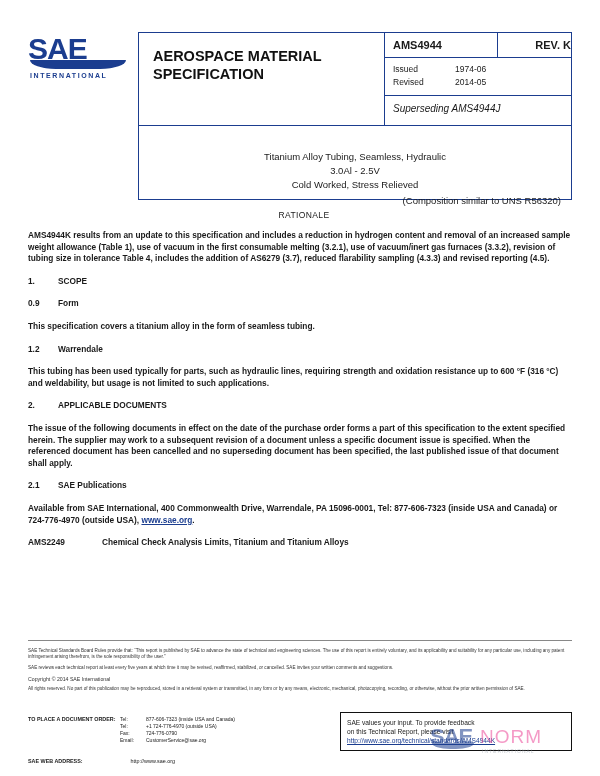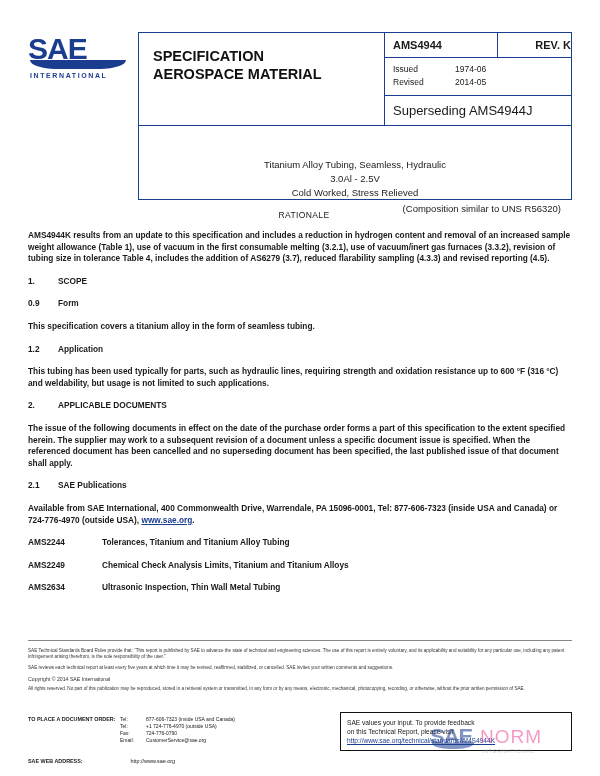--- a/index.html
+++ b/index.html
@@ -120,28 +120,29 @@
     line-height: 13px;
   }
   .hdr-dates .dt {
     display: flex;
   }
   .hdr-dates .dt span:first-child { width: 62px; }
   .hdr-super {
     flex: 1;
     box-sizing: border-box;
     padding: 7px 0 0 8px;
-    font-size: 13px;
+    font-size: 10px;
+    font-style: italic;
   }
   .hdr-row2 {
     border-top: 1px solid #1b3d8f;
     height: 74px;
     box-sizing: border-box;
     text-align: center;
-    padding-top: 32px;
+    padding-top: 24px;
   }
   .hdr-row2 div {
     font-size: 9.5px;
     line-height: 14px;
   }
   .hdr-row2 .comp {
     text-align: right;
     padding-right: 10px;
     margin-top: 2px;
   }
@@ -270,22 +271,22 @@
 
     <div class="logo-box">
       <div class="logo-sae">SAE</div>
       <div class="logo-swoosh"></div>
       <div class="logo-intl">INTERNATIONAL</div>
     </div>
 
     <div class="hdr-table">
       <div class="hdr-row1">
         <div class="hdr-title-cell">
+          <div class="hdr-title">AEROSPACE MATERIAL</div>
           <div class="hdr-title">SPECIFICATION</div>
-          <div class="hdr-title">AEROSPACE MATERIAL</div>
         </div>
         <div class="hdr-right-cell">
           <div class="hdr-num-row">
             <div class="hdr-num">AMS4944</div>
             <div class="hdr-rev">REV. K</div>
           </div>
           <div class="hdr-dates">
             <div class="dt">
               <span>Issued</span>
               <span>1974-06</span>
@@ -317,48 +318,40 @@
       <span class="num">1.</span><span>SCOPE</span>
     </p>
 
     <p class="sec">
       <span class="num">0.9</span><span>Form</span>
     </p>
 
     <p class="p">This specification covers a titanium alloy in the form of seamless tubing.</p>
 
     <p class="sec">
-      <span class="num">1.2</span><span>Application</span>
+      <span class="num">1.2</span><span>Warrendale</span>
     </p>
 
     <p class="p">This tubing has been used typically for parts, such as hydraulic lines, requiring strength and oxidation resistance up to 600 °F (316 °C) and weldability, but usage is not limited to such applications.</p>
 
     <p class="sec">
       <span class="num">2.</span><span>APPLICABLE DOCUMENTS</span>
     </p>
 
     <p class="p">The issue of the following documents in effect on the date of the purchase order forms a part of this specification to the extent specified herein. The supplier may work to a subsequent revision of a document unless a specific document issue is specified. When the referenced document has been cancelled and no superseding document has been specified, the last published issue of that document shall apply.</p>
 
     <p class="sec">
       <span class="num">2.1</span><span>SAE Publications</span>
     </p>
 
     <p class="p"><span>Available from SAE International, 400 Commonwealth Drive, Warrendale, PA 15096-0001, Tel: 877-606-7323 (inside USA and Canada) or 724-776-4970 (outside USA), </span><a class="link" href="#">www.sae.org</a><span>.</span></p>
 
-    <div class="ref-row">
-      <div class="code">AMS2244</div>
-      <div class="title">Tolerances, Titanium and Titanium Alloy Tubing</div>
-    </div>
     <div class="ref-row">
       <div class="code">AMS2249</div>
       <div class="title">Chemical Check Analysis Limits, Titanium and Titanium Alloys</div>
-    </div>
-    <div class="ref-row">
-      <div class="code">AMS2634</div>
-      <div class="title">Ultrasonic Inspection, Thin Wall Metal Tubing</div>
     </div>
   </div>
 
   <div class="footer-rule"></div>
 
   <div class="footer">
     <p>SAE Technical Standards Board Rules provide that: “This report is published by SAE to advance the state of technical and engineering sciences. The use of this report is entirely voluntary, and its applicability and suitability for any particular use, including any patent infringement arising therefrom, is the sole responsibility of the user.”</p>
     <p>SAE reviews each technical report at least every five years at which time it may be revised, reaffirmed, stabilized, or cancelled. SAE invites your written comments and suggestions.</p>
     <p class="copy">Copyright © 2014 SAE International</p>
     <p>All rights reserved. No part of this publication may be reproduced, stored in a retrieval system or transmitted, in any form or by any means, electronic, mechanical, photocopying, recording, or otherwise, without the prior written permission of SAE.</p>

